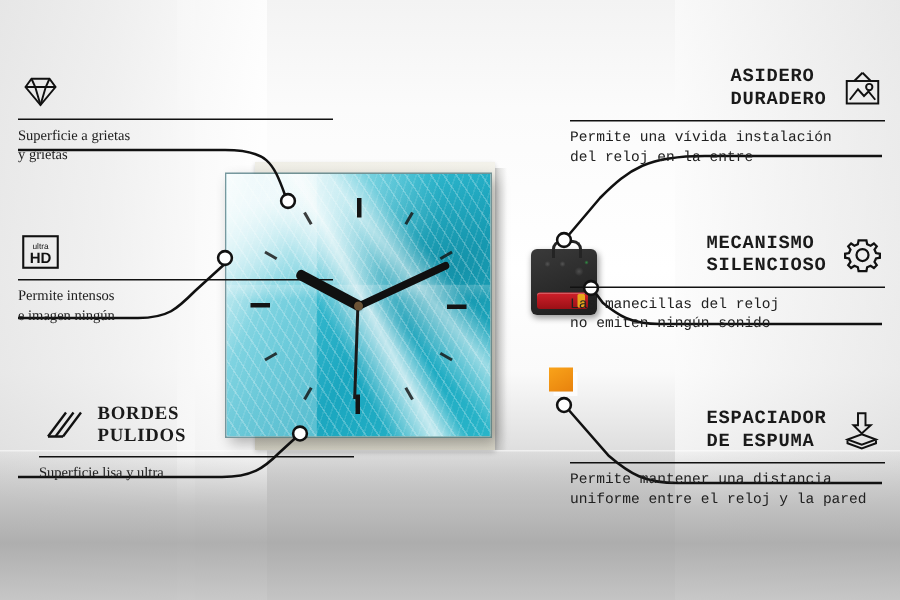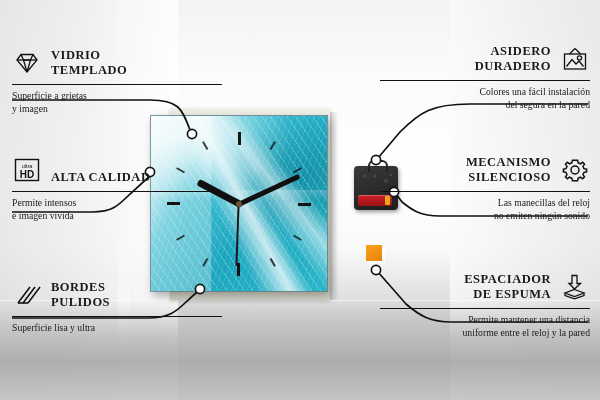--- a/index.html
+++ b/index.html
@@ -79,30 +79,30 @@
       radial-gradient(circle 1.5px at 32px 3px,#2f8a42,transparent);}
   .battery{position:absolute;left:4px;bottom:4px;width:34px;height:11px;border-radius:2px;
     background:linear-gradient(180deg,#d0202a,#9b1016);box-shadow:inset 0 1px 0 rgba(255,255,255,.25);}
   .battery:after{content:"";position:absolute;right:2px;top:1px;width:5px;height:9px;background:#e8a61c;border-radius:1px;}
   .spacer-foam{position:absolute;left:366px;top:245px;width:16px;height:16px;
     background:linear-gradient(150deg,#f9a31a,#e8820d);box-shadow:3px 3px 0 rgba(255,255,255,.75);}
 
   
   .callout{position:absolute;width:210px;}
   .callout.left{left:12px;text-align:left;}
-  .callout.right{right:10px;text-align:right;}
+  .callout.right{right:10px;font-family:Liberation Mono, monospace;}
   .co-head{display:flex;align-items:center;gap:9px;}
   .callout.right .co-head{flex-direction:row-reverse;}
   .co-title{font-weight:bold;font-size:12.5px;letter-spacing:.5px;color:#1a1a1a;line-height:1.22;text-transform:uppercase;}
   .co-rule{height:1.4px;background:#111;margin:5px 0 4px;width:100%;}
   .co-sub{font-size:9.7px;color:#202020;line-height:1.34;}
   .co-icon{flex:0 0 auto;width:30px;height:26px;display:flex;align-items:center;justify-content:center;color:#111;}
   .co-icon svg{display:block;}
 
-  .c1{top:48px;} .c2{top:155px;} .c3{top:280px;}
+  .c1{top:48px;} .c2{top:155px;} .c3{top:268px;margin-left:14px;}
   .c4{top:44px;} .c5{top:155px;} .c6{top:272px;}
 
   
   .wires{position:absolute;inset:0;pointer-events:none;}
 </style>
 </head>
 <body>
 
 <div id="stage">
 
@@ -195,50 +195,45 @@
         <svg width="28" height="24" viewBox="0 0 28 24">
             <g fill="none" stroke="#111" stroke-width="1.3">
           <path d="M4 9 L8 3.5 L20 3.5 L24 9 L14 21 Z"></path>
               <path d="M4 9 H24"></path>
               <path d="M8 3.5 L10.5 9 L14 21"></path>
               <path d="M20 3.5 L17.5 9 L14 21"></path>
               <path d="M10.5 9 H17.5"></path>
             </g>
           </svg>
       </span>
-      <span class="co-title">
-        <span>VIDRIO</span><br>
-        <span>TEMPLADO</span>
-      </span>
     </div>
     <div class="co-rule"></div>
     <div class="co-sub">
       <span>Superficie a grietas</span><br>
-      <span>y imagen</span>
+      <span>y grietas</span>
     </div>
   </div>
 
   <div class="callout left c2">
     <div class="co-head">
       <span class="co-icon">
         <svg width="28" height="26" viewBox="0 0 28 26">
           <rect x="2.5" y="2.5" width="23" height="21" fill="none" stroke="#111" stroke-width="1.4"></rect>
           <text x="14" y="11" font-family="Liberation Sans, sans-serif" font-size="5.5" text-anchor="middle" fill="#111">ultra</text>
           <text x="14" y="20.5" font-family="Liberation Sans, sans-serif" font-size="10" font-weight="bold" text-anchor="middle" fill="#111">HD</text>
         </svg>
       </span>
       <span class="co-title">
         <br>
-        <span>ALTA CALIDAD</span>
       </span>
     </div>
     <div class="co-rule"></div>
     <div class="co-sub">
       <span>Permite intensos</span><br>
-      <span>e imagen vívida</span>
+      <span>e imagen ningún</span>
     </div>
   </div>
 
   <div class="callout left c3">
     <div class="co-head">
       <span class="co-icon">
         <svg width="28" height="24" viewBox="0 0 28 24">
             <g stroke="#111" stroke-width="1.6" fill="none">
           <path d="M5 20 L17 4"></path>
               <path d="M10 20 L22 4"></path>
@@ -271,22 +266,22 @@
             </g>
           </svg>
       </span>
       <span class="co-title">
         <span>ASIDERO</span><br>
         <span>DURADERO</span>
       </span>
     </div>
     <div class="co-rule"></div>
     <div class="co-sub">
-      <span>Colores una fácil instalación</span><br>
-      <span>del segura en la pared</span>
+      <span>Permite una vívida instalación</span><br>
+      <span>del reloj en la entre</span>
     </div>
   </div>
 
   <div class="callout right c5">
     <div class="co-head">
       <span class="co-icon">
         <svg width="28" height="26" viewBox="0 0 28 26">
             <g fill="none" stroke="#111" stroke-width="1.5">
           <path d="M14 3.2 l2.6 0 .5 2.6 2.3 1 2.2-1.5 1.9 1.9 -1.5 2.2 1 2.3 2.6 .5 0 2.6 -2.6 .5 -1 2.3 1.5 2.2 -1.9 1.9 -2.2-1.5 -2.3 1 -.5 2.6 -2.6 0 -2.6 0 -.5-2.6 -2.3-1 -2.2 1.5 -1.9-1.9 1.5-2.2 -1-2.3 -2.6-.5 0-2.6 2.6-.5 1-2.3 -1.5-2.2 1.9-1.9 2.2 1.5 2.3-1 .5-2.6 z"></path>
           <circle cx="14" cy="13" r="4"></circle>

